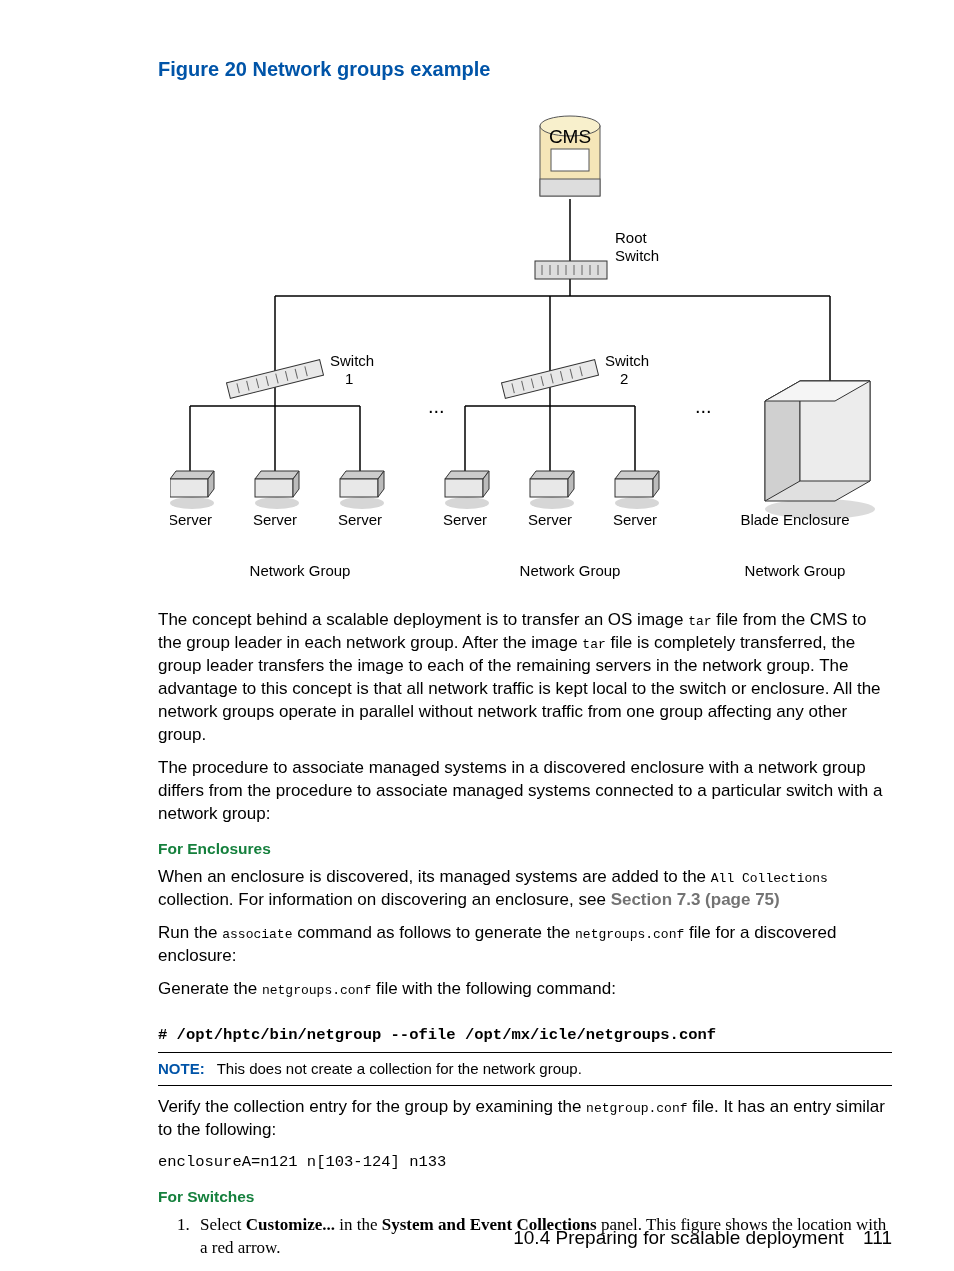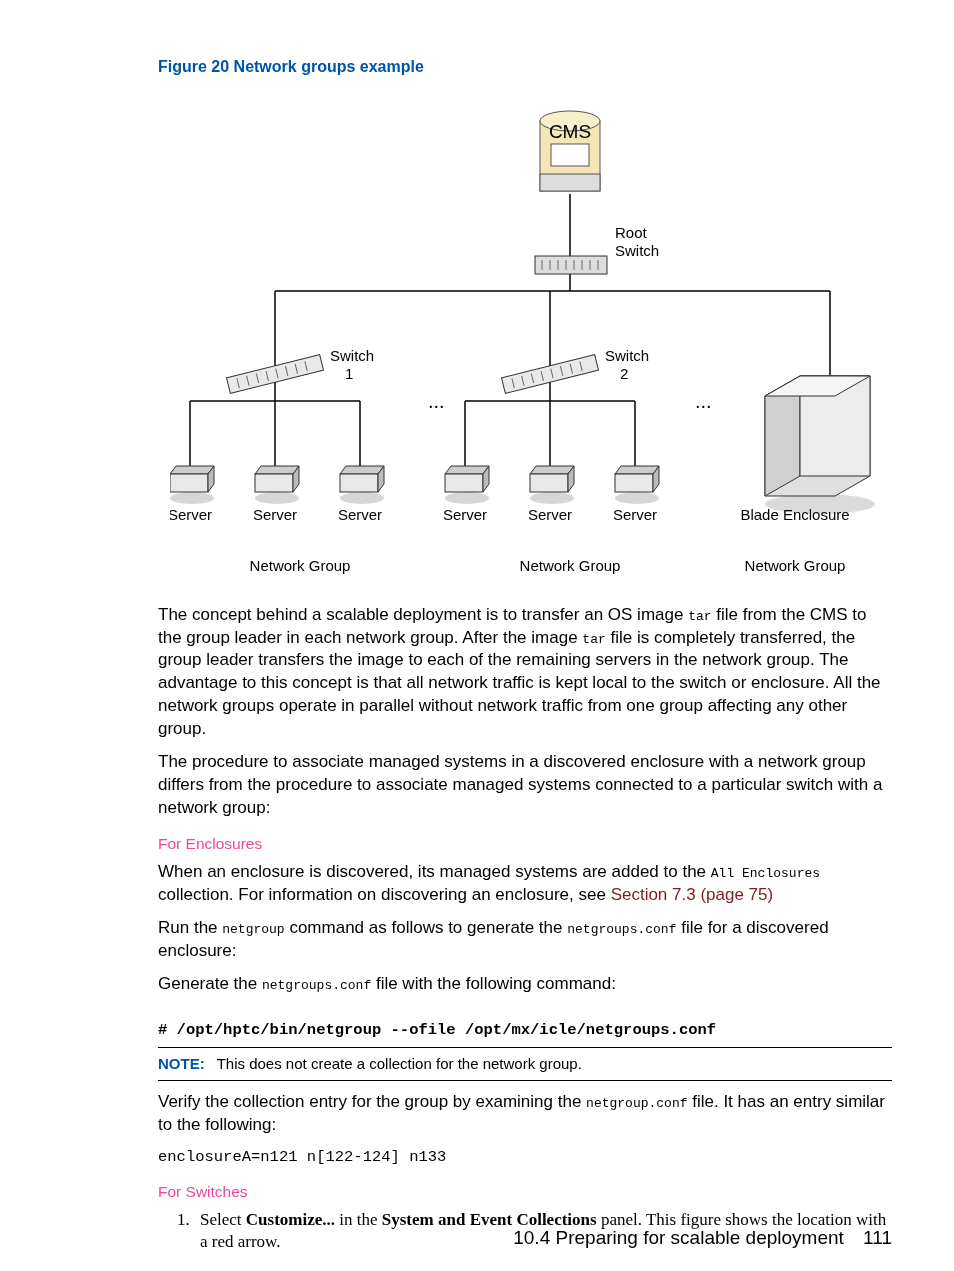--- a/index.html
+++ b/index.html
@@ -13,36 +13,36 @@
     line-height: 1.35;
     color: #000;
     background: #fff;
     position: relative;
     box-sizing: border-box;
     padding: 56px 62px 40px 158px;
   }
   .figcap {
     color: #0054a8;
     font-weight: bold;
-    font-size: 16px;
+    font-size: 20px;
     margin-bottom: 8px;
   }
   .diagram {
     display: block;
     margin: 18px auto 18px auto;
   }
   p { margin: 0 0 10px 0; }
   .sect {
-    color: #ec4899;
-    font-weight: normal;
+    color: #15803d;
+    font-weight: bold;
     font-size: 15.5px;
     margin: 14px 0 6px 0;
   }
   .mono { font-family: "Courier New", monospace; font-size: 13px; }
-  a.link { color: #7f1d1d; text-decoration: none; }
+  a.link { color: #737373; text-decoration: none; font-weight: bold; }
   pre.cmd {
     font-family: "Courier New", monospace;
     font-size: 15.5px;
     margin: 4px 0 6px 0;
     white-space: pre;
   }
   .notebox {
     border-top: 1px solid #000;
     border-bottom: 1px solid #000;
     padding: 6px 0;
@@ -208,42 +208,42 @@
 
 <p>
   <span>The concept behind a scalable deployment is to transfer an OS image </span><span class="mono">tar</span><span> file from the CMS to the group leader in each network group. After the image </span><span class="mono">tar</span><span> file is completely transferred, the group leader transfers the image to each of the remaining servers in the network group. The advantage to this concept is that all network traffic is kept local to the switch or enclosure. All the network groups operate in parallel without network traffic from one group affecting any other group.</span>
 </p>
 
 <p>The procedure to associate managed systems in a discovered enclosure with a network group differs from the procedure to associate managed systems connected to a particular switch with a network group:</p>
 
 <div class="sect">For Enclosures</div>
 
 <p>
-  <span>When an enclosure is discovered, its managed systems are added to the </span><span class="mono">All Enclosures</span><span> collection. For information on discovering an enclosure, see </span><a class="link">Section 7.3 (page 75)</a>
-</p>
-
-<p>
-  <span>Run the </span><span class="mono">netgroup</span><span> command as follows to generate the </span><span class="mono">netgroups.conf</span><span> file for a discovered enclosure:</span>
+  <span>When an enclosure is discovered, its managed systems are added to the </span><span class="mono">All Collections</span><span> collection. For information on discovering an enclosure, see </span><a class="link">Section 7.3 (page 75)</a>
+</p>
+
+<p>
+  <span>Run the </span><span class="mono">associate</span><span> command as follows to generate the </span><span class="mono">netgroups.conf</span><span> file for a discovered enclosure:</span>
 </p>
 
 <p>
   <span>Generate the </span><span class="mono">netgroups.conf</span><span> file with the following command:</span>
 </p>
 
 <pre class="cmd" style="font-weight:bold;margin-top:24px;"># /opt/hptc/bin/netgroup --ofile /opt/mx/icle/netgroups.conf</pre>
 
 <div class="notebox">
   <span class="lbl">NOTE:</span><span>This does not create a collection for the network group.</span>
 </div>
 
 <p>
   <span>Verify the collection entry for the group by examining the </span><span class="mono">netgroup.conf</span><span> file. It has an entry similar to the following:</span>
 </p>
 
-<pre class="cmd">enclosureA=n121 n[122-124] n133</pre>
+<pre class="cmd">enclosureA=n121 n[103-124] n133</pre>
 
 <div class="sect">For Switches</div>
 
 <ol class="steps">
   <li>
     <span>Select </span><span class="bold">Customize...</span><span> in the </span><span class="bold">System and Event Collections</span><span> panel. This figure shows the location with a red arrow.</span>
   </li>
 </ol>
 
 <div class="footer">

